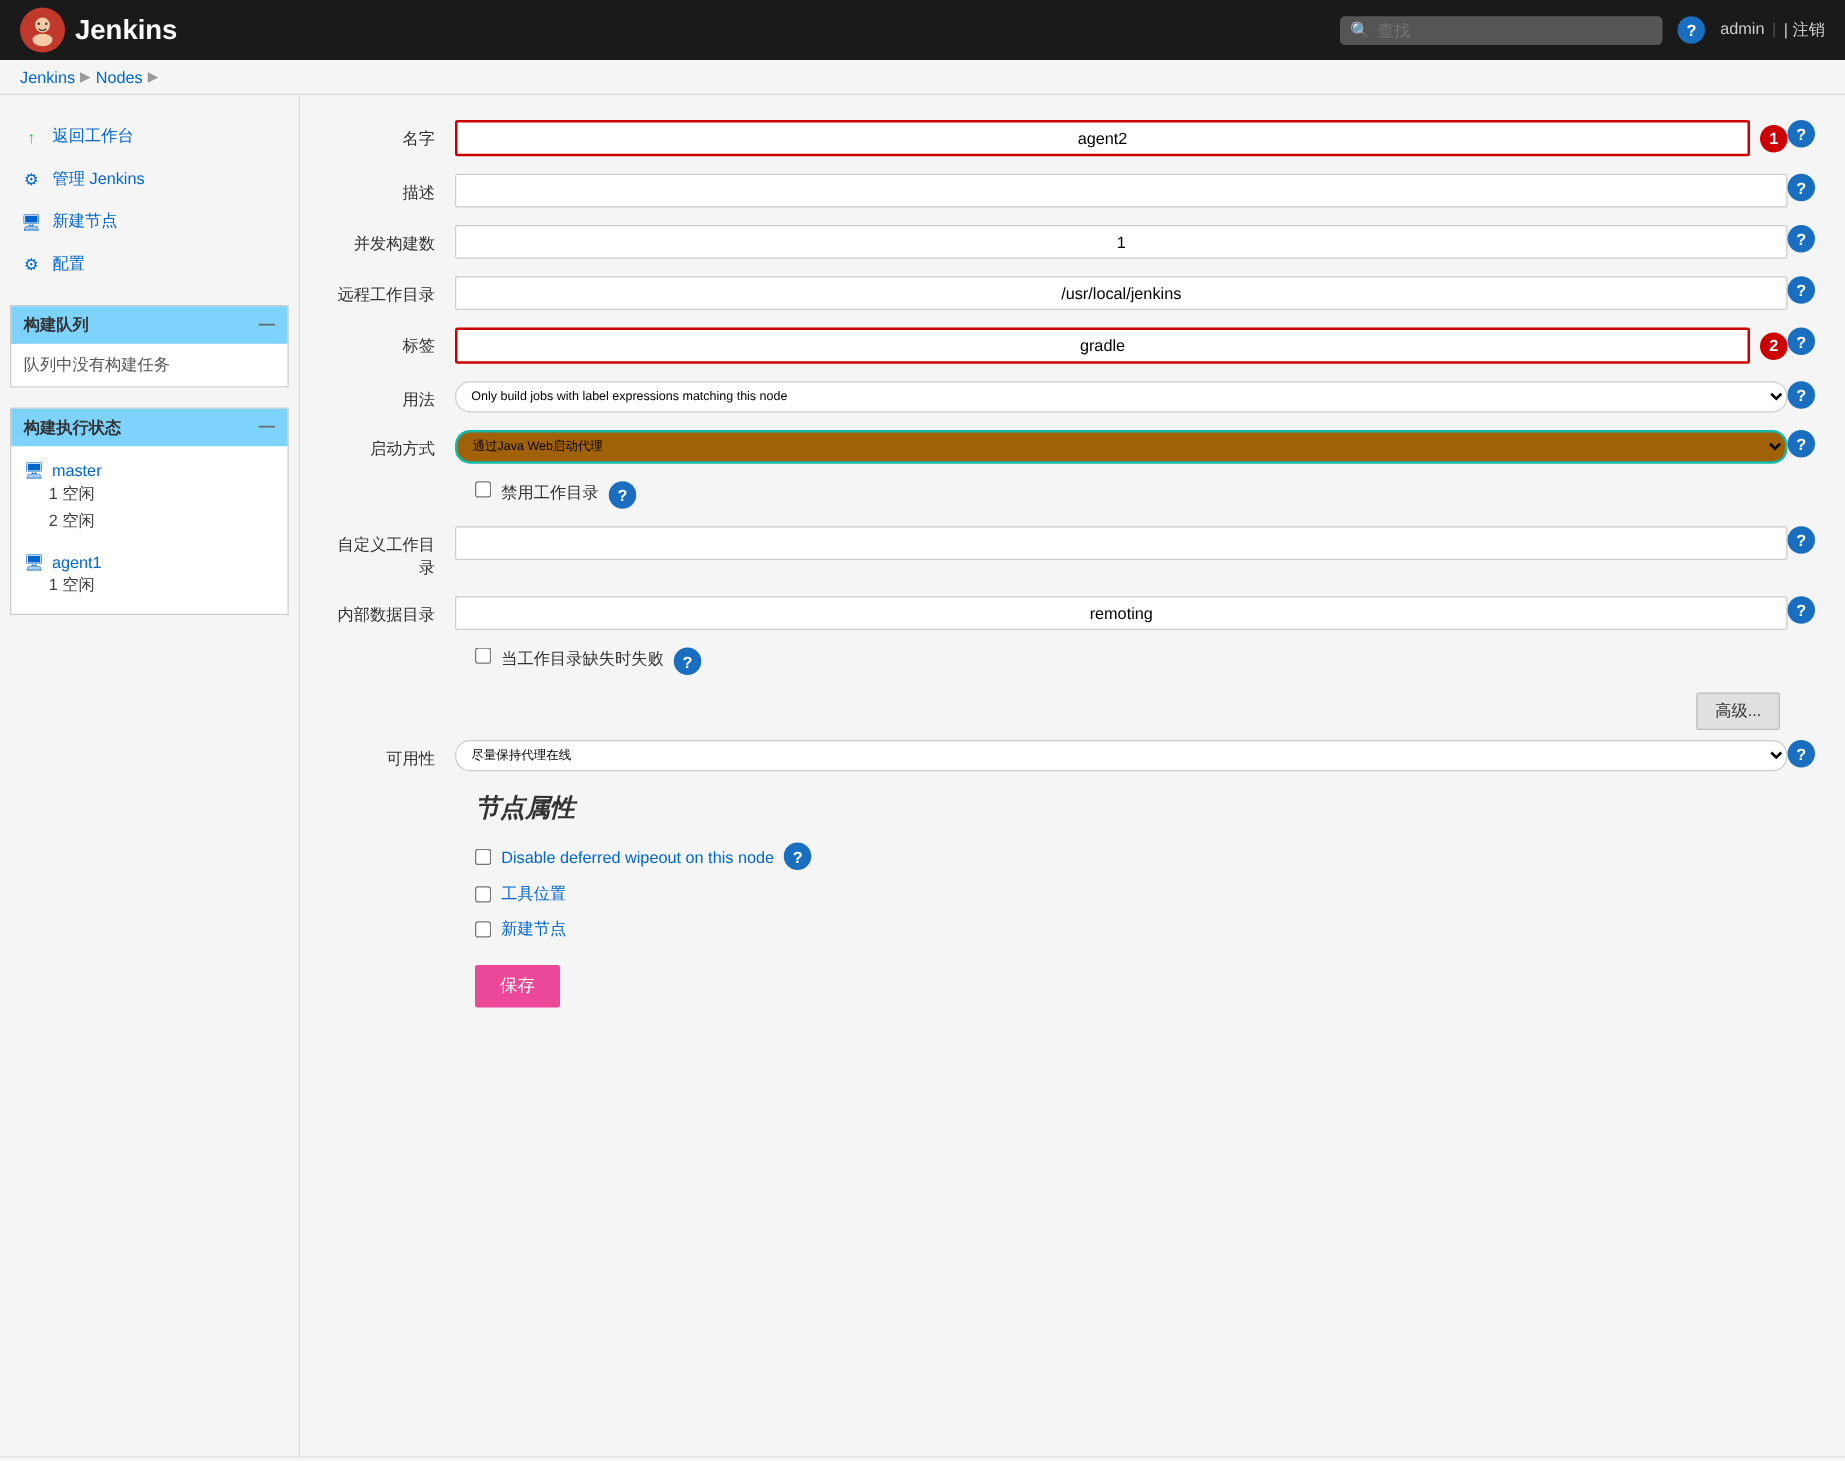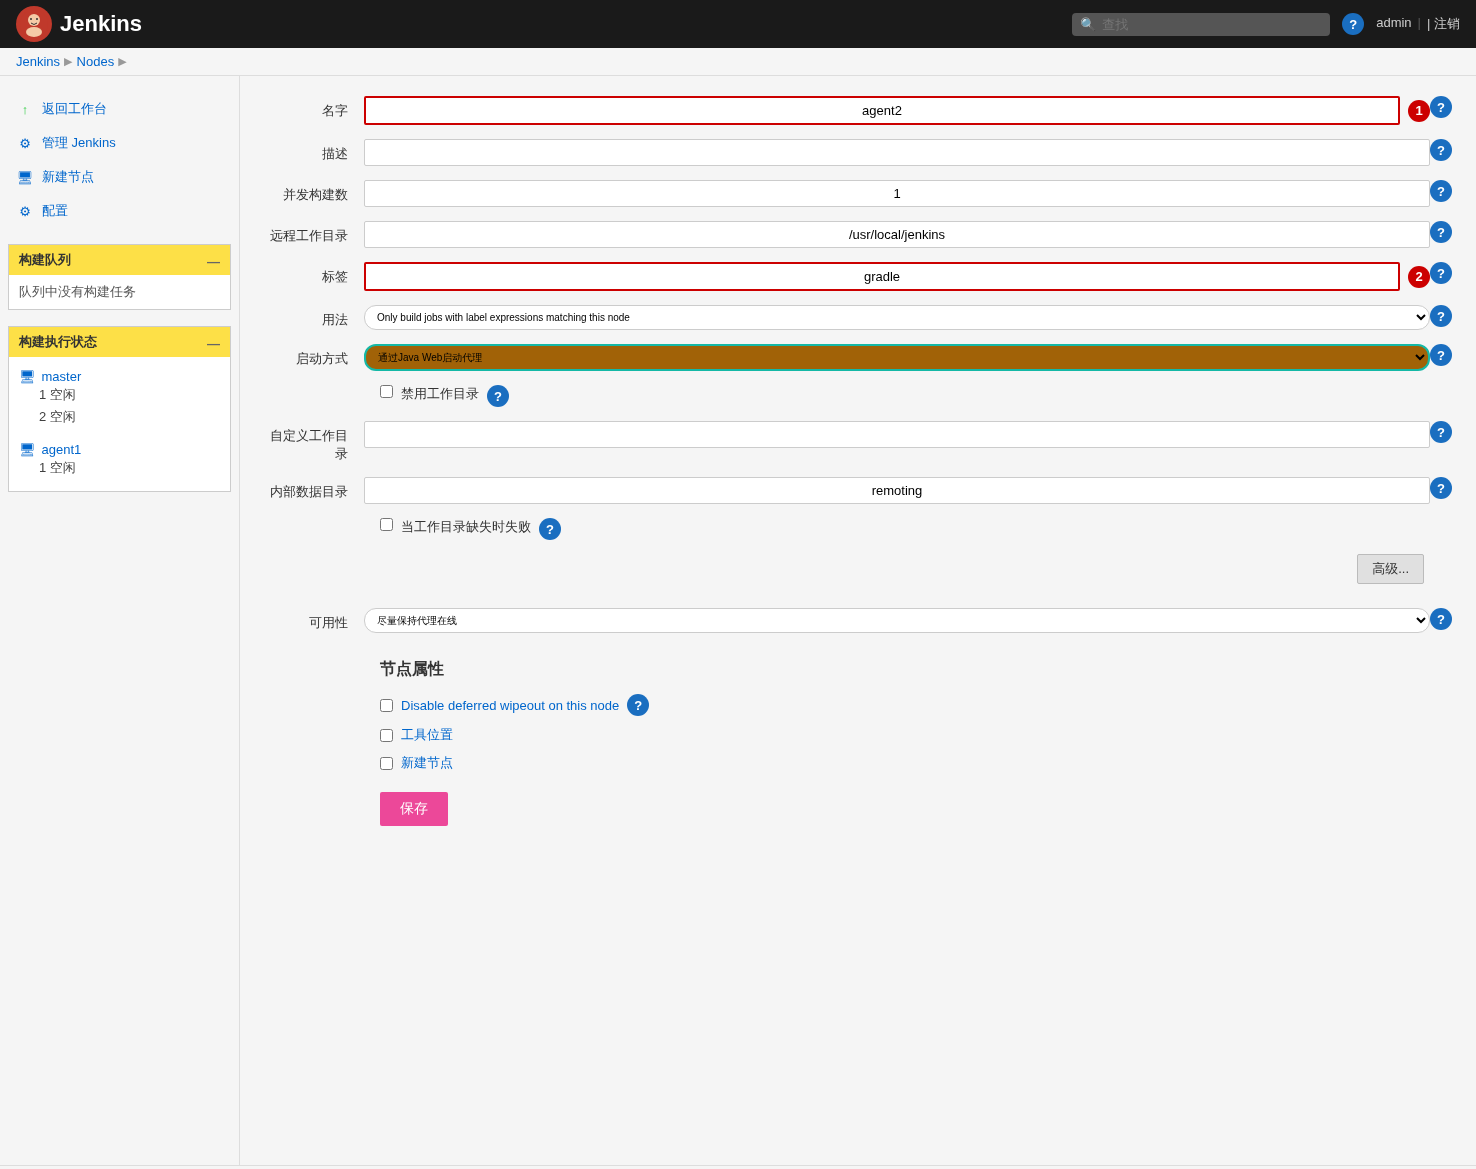--- a/index.html
+++ b/index.html
@@ -132,25 +132,25 @@
       text-align: center;
     }
 
     .sidebar-section {
       margin-top: 16px;
       border: 1px solid #ccc;
       background: white;
       margin: 16px 8px 8px 8px;
     }
     .sidebar-section-header {
-      background: #fde047;
+      background: #7dd3fc;
       padding: 6px 10px;
       font-weight: bold;
       display: flex;
-      align-items: flex-end;
+      align-items: flex-start;
       justify-content: space-between;
       font-size: 13px;
     }
     .sidebar-section-body {
       padding: 8px 10px;
       font-size: 13px;
       color: #555;
     }
     .sidebar-section-body .node-item {
       padding: 4px 0;
@@ -257,26 +257,27 @@
       margin-bottom: 14px;
       padding-left: 116px;
     }
     .checkbox-row label {
       font-size: 13px;
       color: #333;
     }
 
     
     .section-title {
-      font-size: 16px;
+      font-size: 20px;
       font-weight: bold;
       color: #333;
       margin-bottom: 14px;
-      margin-top: 26px;
+      margin-top: 16px;
       padding-left: 116px;
+      font-style: italic;
     }
 
     
     .node-prop-row {
       display: flex;
       align-items: center;
       gap: 8px;
       margin-bottom: 10px;
       padding-left: 116px;
     }
@@ -521,21 +522,21 @@
     </div>
 
     
     <div class="checkbox-row">
       <input type="checkbox" style="">
       <label>当工作目录缺失时失败</label>
       <div class="help-btn">?</div>
     </div>
 
     
-    <div style="display:flex; justify-content:flex-end; margin-bottom: 24px; padding-right: 28px;">
+    <div style="display:flex; justify-content:flex-end; margin-bottom: 8px; padding-right: 28px;">
       <button class="advanced-btn">高级...</button>
     </div>
 
     
     <div class="form-row">
       <div class="form-label">可用性</div>
       <div class="form-control-wrap">
         <select class="form-select">
           <option>尽量保持代理在线</option>
           <option>有需要时保持代理在线</option>

